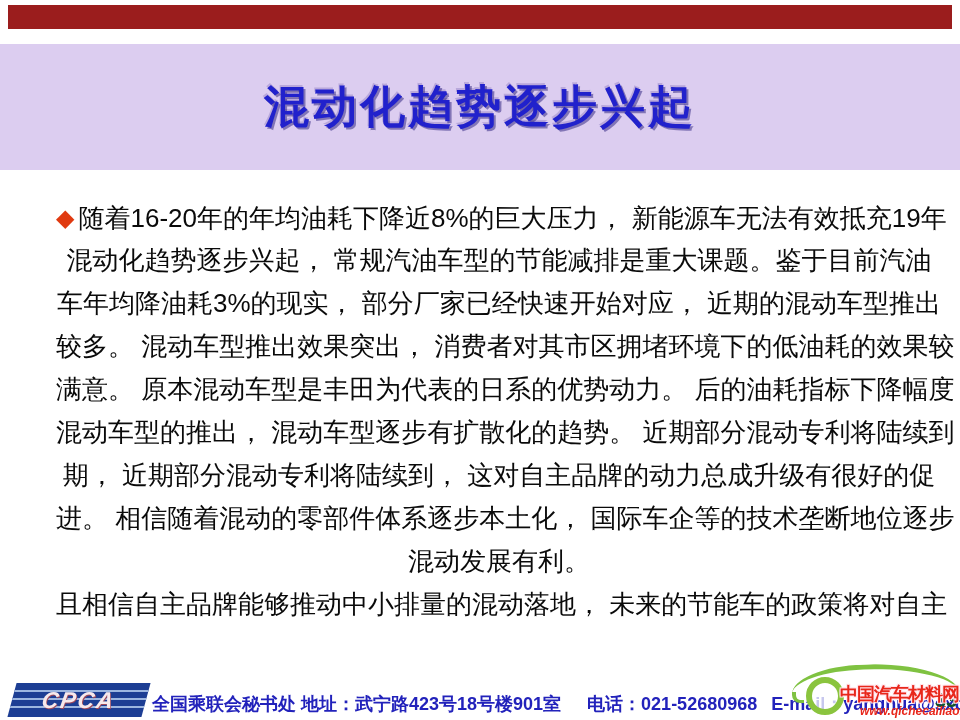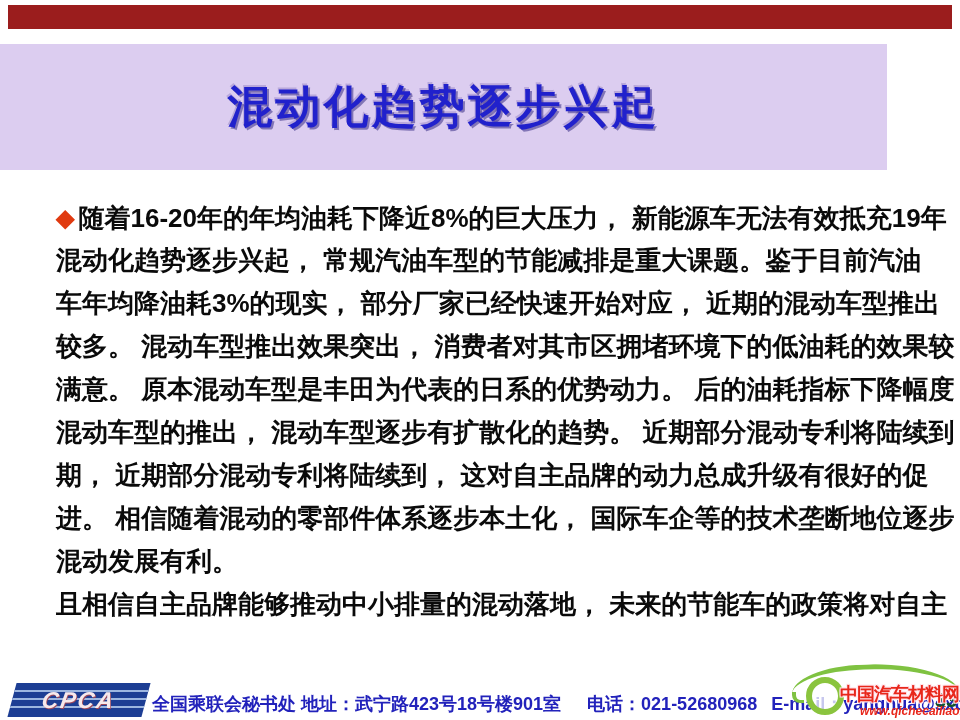--- a/index.html
+++ b/index.html
@@ -5,31 +5,31 @@
   html,body{margin:0;padding:0;background:#888;}
   .slide{
     position:relative;width:960px;height:720px;background:#ffffff;
     overflow:hidden;font-family:"Liberation Sans",sans-serif;
   }
   .top-bar{
     position:absolute;left:8px;top:5px;width:944px;height:24px;
     background:#9b1d1d;
   }
   .title-band{
-    position:absolute;left:0;top:44px;width:887px;height:126px;
+    position:absolute;left:0;top:44px;width:960px;height:126px;
     background:#dccdf0;display:flex;align-items:center;justify-content:center;
   }
   .slide-title{
     font-size:45px;font-weight:bold;color:#2121cc;letter-spacing:3px;
     text-shadow:2px 2px 0 rgba(20,10,110,0.45), -1px -2px 0 rgba(120,100,180,0.35);
     white-space:nowrap;
   }
   .body-block{
     position:absolute;left:56px;top:196px;width:886px;
-    font-size:26px;font-weight:bold;color:#0a0a0a;
+    font-size:26px;font-weight:normal;color:#0a0a0a;text-align:center;
   }
   .body-line{height:43px;line-height:43px;white-space:nowrap;}
   .bullet{
     color:#e03a10;font-size:24px;margin-right:4px;vertical-align:1px;
   }
   .footer-logo{
     position:absolute;left:12px;top:683px;width:134px;height:34px;
     background:#1d3e94;transform:skewX(-15deg);
     display:flex;align-items:center;justify-content:center;overflow:hidden;
   }

